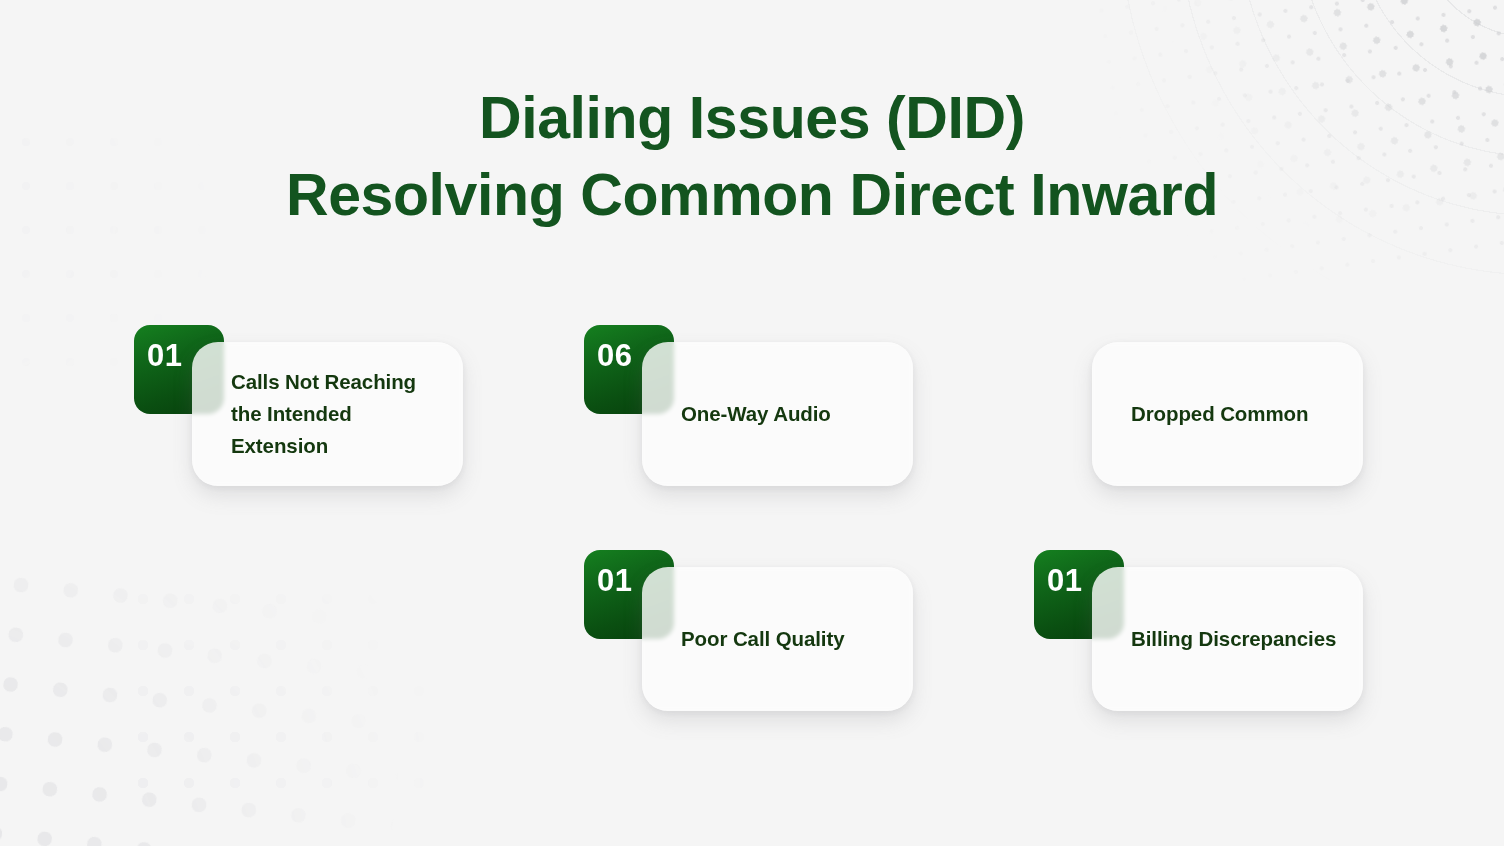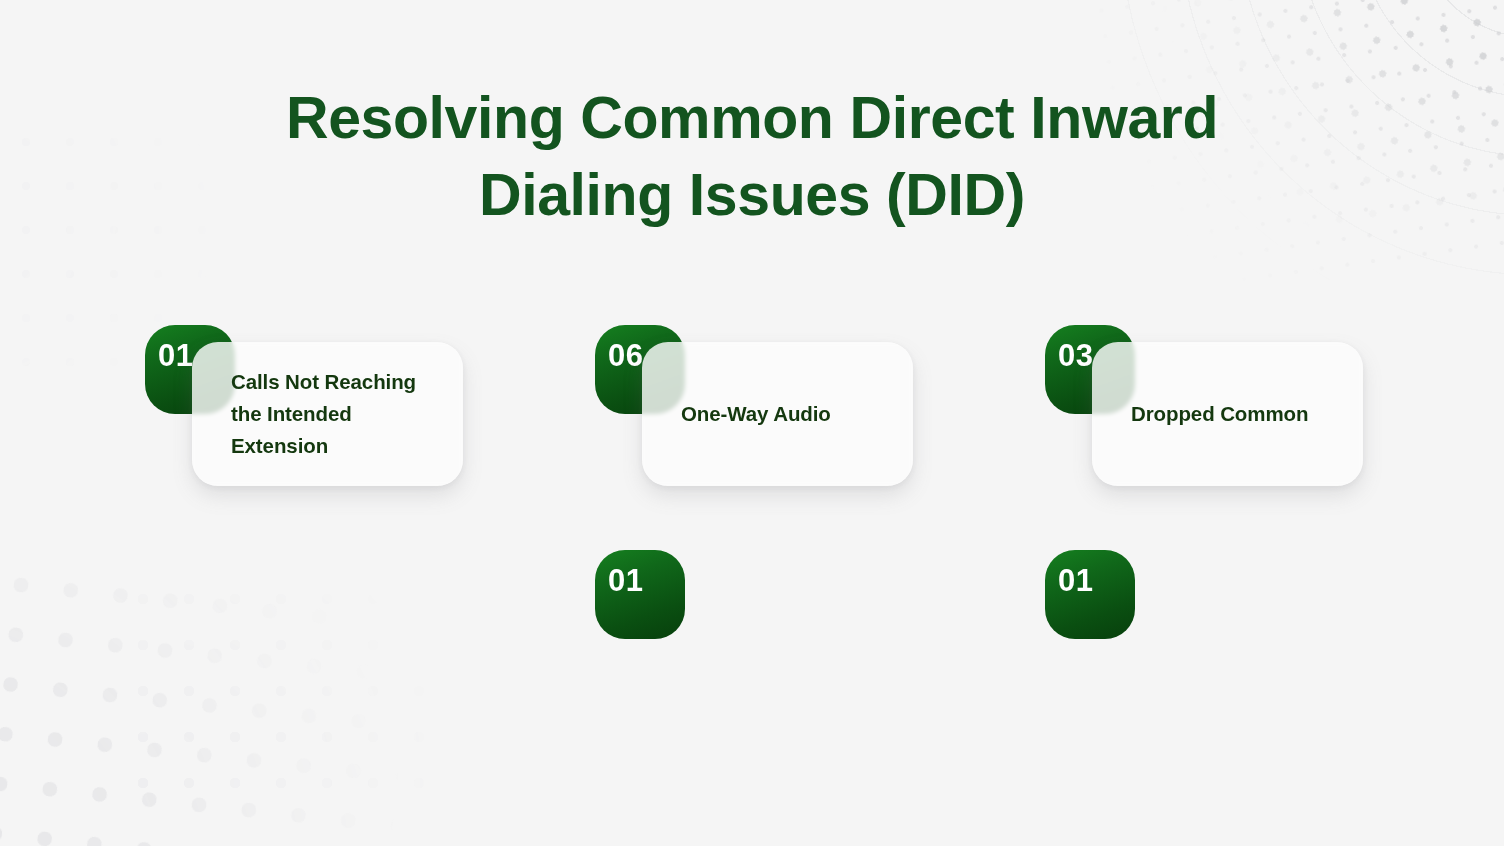--- a/index.html
+++ b/index.html
@@ -133,24 +133,24 @@
   .item {
     position: absolute;
     width: 330px;
     height: 185px;
   }
 
   
   .badge {
     position: absolute;
     top: 7px;
-    left: 20px;
+    left: 9px;
     width: 90px;
     height: 89px;
-    border-radius: 30px;
+    border-radius: 16px;
     background: linear-gradient(160deg, #15801f 0%, #10681a 30%, #0a4f11 70%, #073f0c 100%);
     z-index: 1;
   }
   .badge-num {
     position: absolute;
     top: 15px;
     left: 13px;
     font-size: 31px;
     font-weight: bold;
     color: #ffffff;
@@ -194,22 +194,22 @@
 <body>
 
 <div class="deco deco-tl"></div>
 <div class="deco deco-tr"></div>
 <div class="deco deco-tr2"></div>
 <div class="deco deco-tr-arcs"></div>
 <div class="deco deco-bl"></div>
 <div class="deco deco-bl2"></div>
 
 <div class="title">
+  <span class="title-line">Dialing Issues (DID)</span>
   <span class="title-line">Resolving Common Direct Inward</span>
-  <span class="title-line">Dialing Issues (DID)</span>
 </div>
 
 <div class="grid">
 
   <div class="row">
 
     <div class="item col-1">
       <div class="badge">
         <span class="badge-num">01</span>
       </div>
@@ -221,42 +221,45 @@
     <div class="item col-2">
       <div class="badge">
         <span class="badge-num">06</span>
       </div>
       <div class="card">
         <div class="card-text">One-Way Audio</div>
       </div>
     </div>
 
     <div class="item col-3">
-      <div class="badge">
-        <span class="badge-num">03</span>
-      </div>
       <div class="card">
         <div class="card-text">Dropped Common</div>
       </div>
     </div>
 
   </div>
 
   <div class="row">
 
     <div class="item col-1">
     </div>
 
     <div class="item col-2">
       <div class="badge">
         <span class="badge-num">01</span>
       </div>
+      <div class="card">
+        <div class="card-text">Poor Call Quality</div>
+      </div>
     </div>
 
     <div class="item col-3">
       <div class="badge">
         <span class="badge-num">01</span>
       </div>
+      <div class="card">
+        <div class="card-text">Billing Discrepancies</div>
+      </div>
     </div>
 
   </div>
 
 </div>
 
 </body></html>

